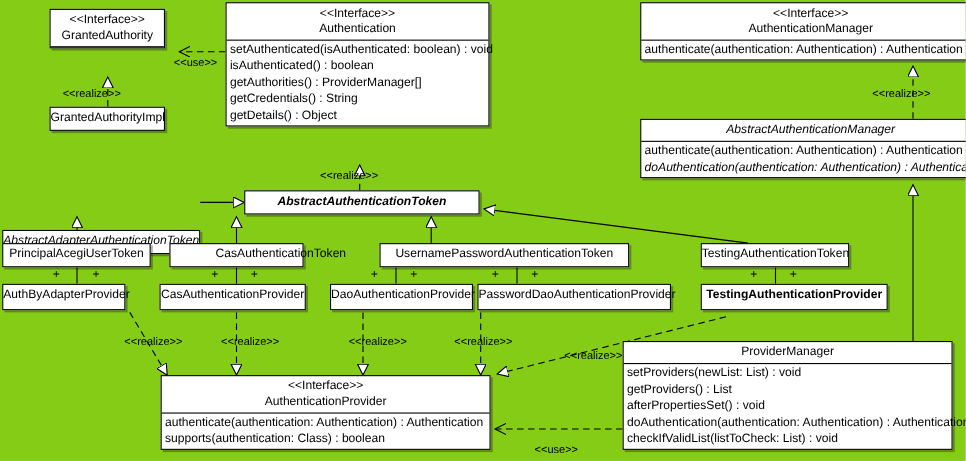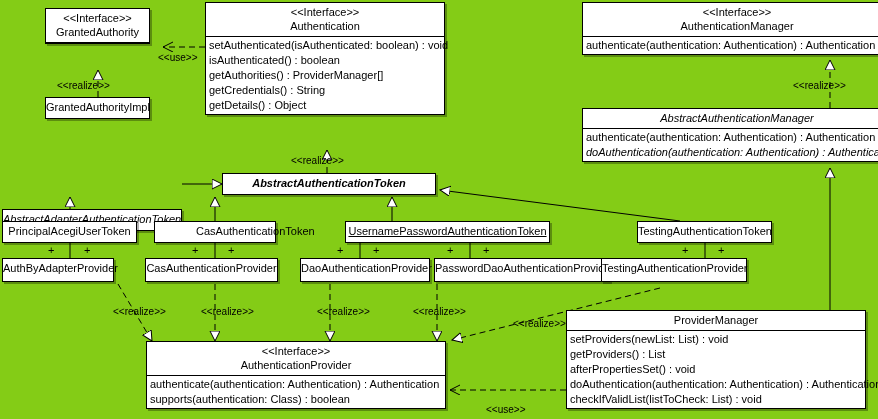--- a/index.html
+++ b/index.html
@@ -216,21 +216,21 @@
   </div>
 
   <div class="uml-simple" style="left:2px; top:221px; width:135px; height:22px;">
     <span>PrincipalAcegiUserToken</span>
   </div>
 
   <div class="uml-simple" style="left:154px; top:221px; width:122px; height:22px;padding-left:41px;">
     <span>CasAuthenticationToken</span>
   </div>
 
-  <div class="uml-simple" style="left:345px; top:221px; width:205px; height:22px;text-decoration:underline;">
+  <div class="uml-simple" style="left:345px; top:221px; width:227px; height:22px;">
     <span>UsernamePasswordAuthenticationToken</span>
   </div>
 
   <div class="uml-simple" style="left:637px; top:221px; width:135px; height:22px;">
     <span>TestingAuthenticationToken</span>
   </div>
 
   <div class="uml-simple" style="left:2px; top:258px; width:112px; height:24px;">
     <span>AuthByAdapterProvider</span>
   </div>
@@ -240,21 +240,21 @@
   </div>
 
   <div class="uml-simple" style="left:300px; top:258px; width:130px; height:24px;">
     <span>DaoAuthenticationProvider</span>
   </div>
 
   <div class="uml-simple" style="left:434px; top:258px; width:176px; height:24px;">
     <span>PasswordDaoAuthenticationProvider</span>
   </div>
 
-  <div class="uml-simple" style="left:601px; top:258px; width:146px; height:24px;">
+  <div class="uml-simple" style="left:637px; top:258px; width:170px; height:24px;font-weight:bold;">
     <span>TestingAuthenticationProvider</span>
   </div>
 
   <div class="uml-box" style="left:146px; top:341px; width:300px;">
     <div class="uml-head">
       <span class="stereo">&lt;&lt;Interface&gt;&gt;</span>
       <span class="cname">AuthenticationProvider</span>
     </div>
     <div class="uml-sep"></div>
     <div class="uml-members">

